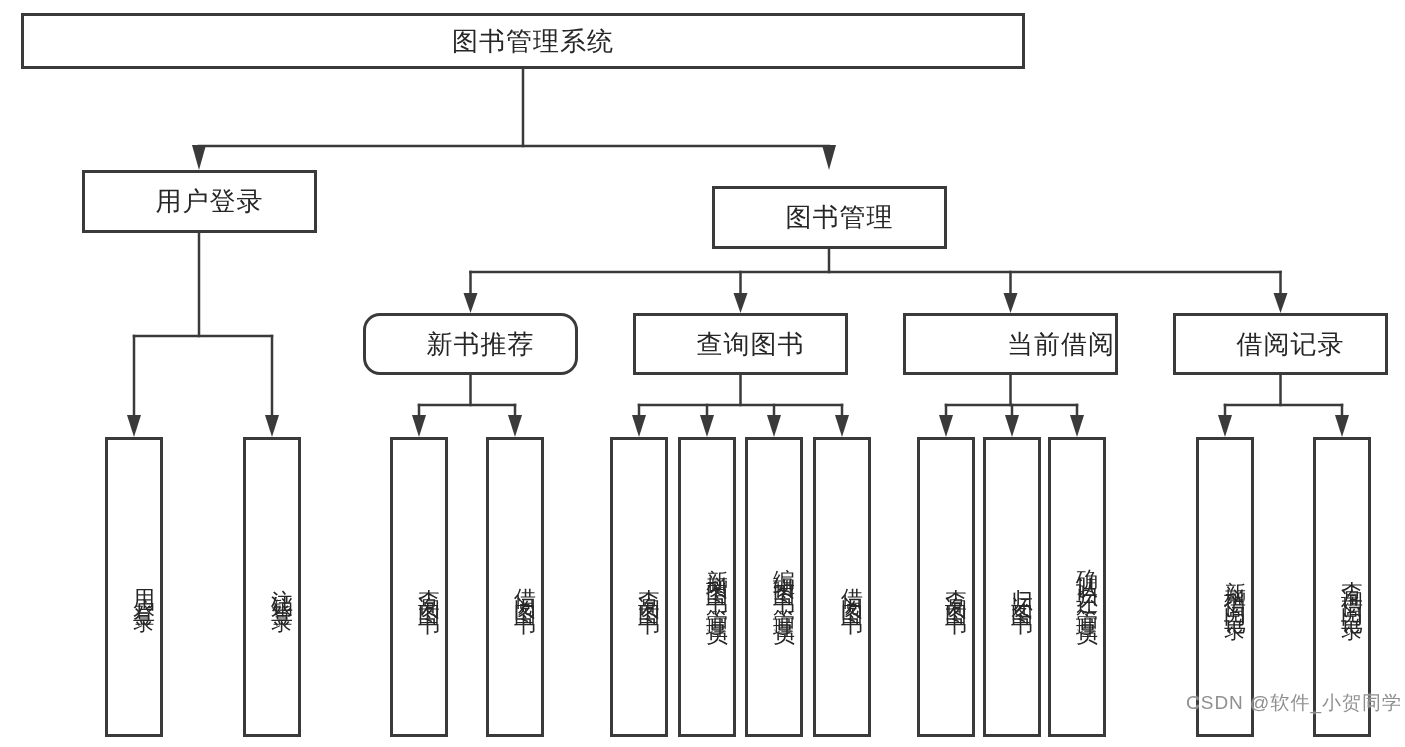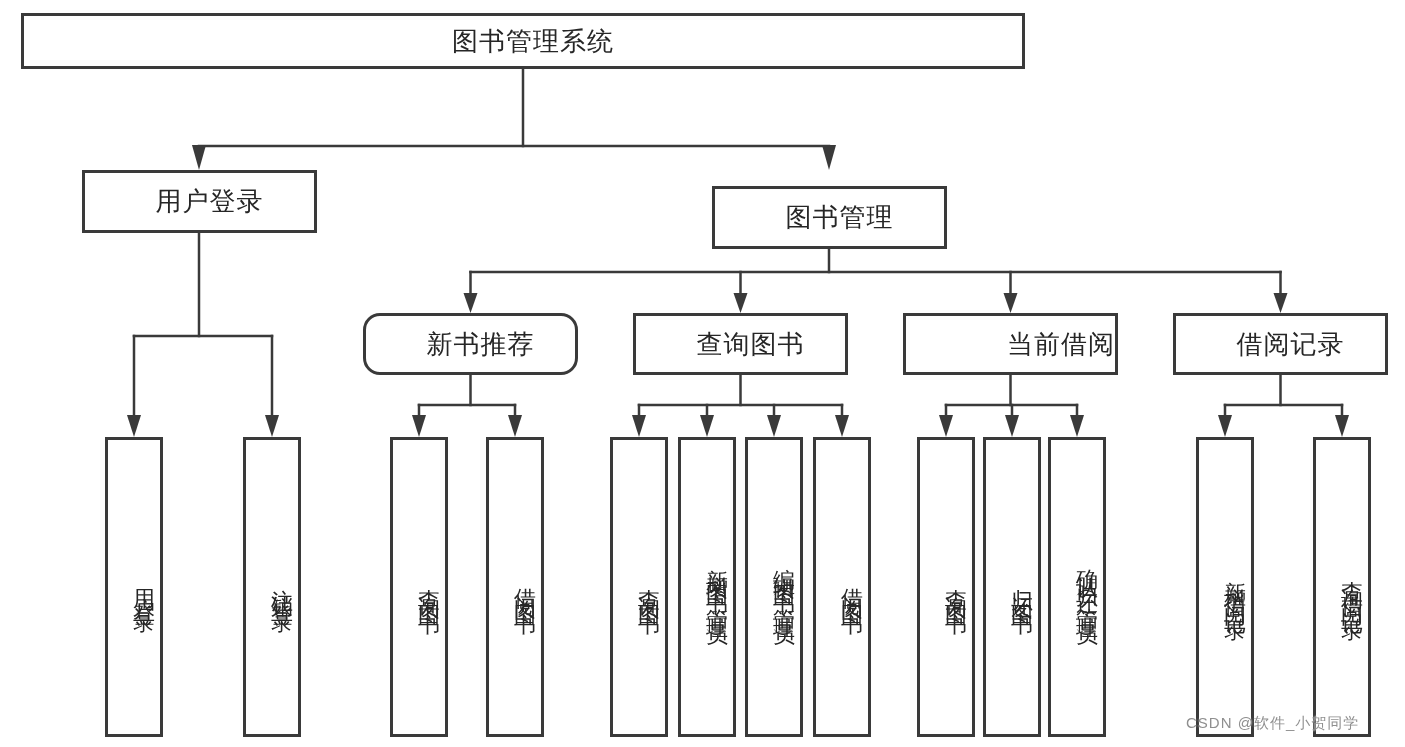--- a/index.html
+++ b/index.html
@@ -66,22 +66,22 @@
   .lf-6  { left: 745px; }
   .lf-7  { left: 813px; }
   .lf-8  { left: 917px; }
   .lf-9  { left: 983px; }
   .lf-10 { left: 1048px; }
   .lf-11 { left: 1196px; }
   .lf-12 { left: 1313px; }
   .watermark {
     position: absolute;
     left: 1186px;
-    top: 714px;
-    font-size: 15px;
+    top: 690px;
+    font-size: 19px;
     color: rgba(134,134,134,0.92);
     letter-spacing: 1px;
     white-space: nowrap;
     text-shadow: 0 0 2px #ffffff;
     z-index: 5;
   }
 </style>
 </head>
 <body>
 

